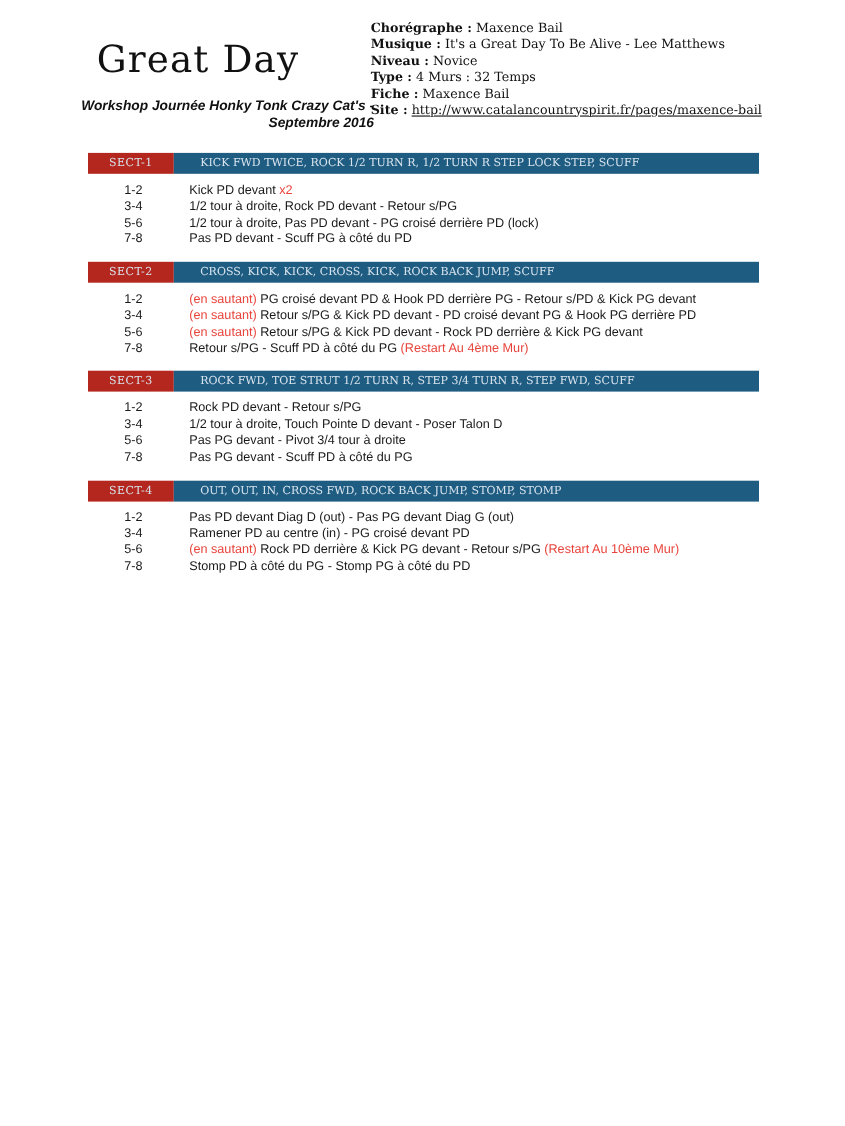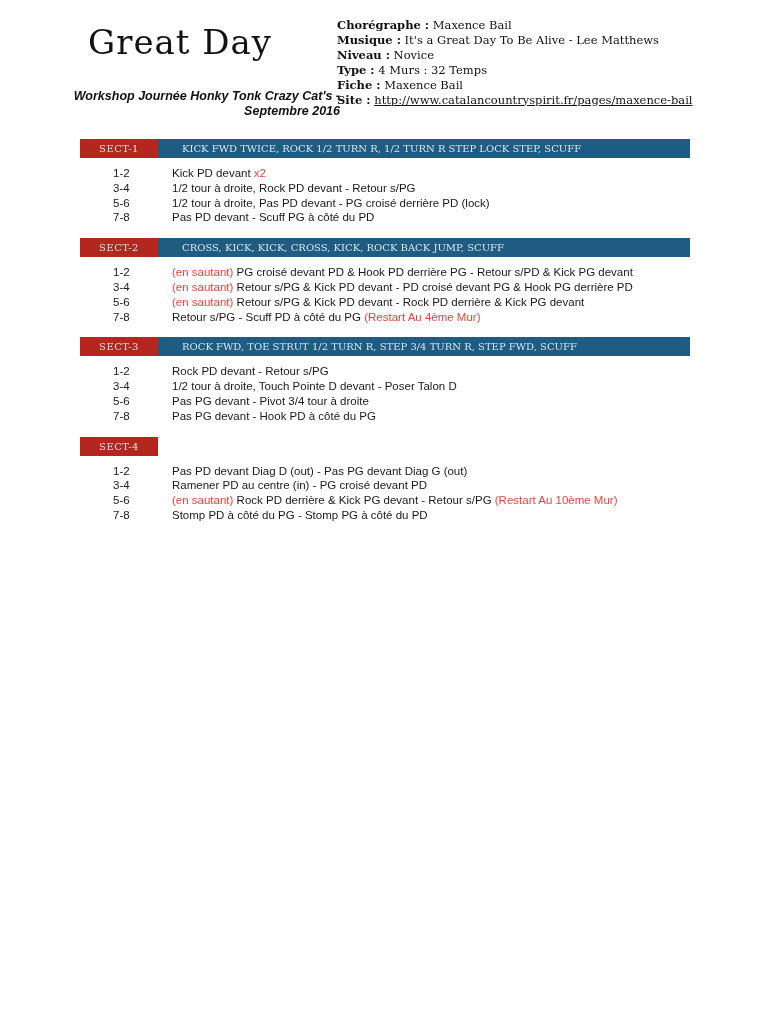--- a/index.html
+++ b/index.html
@@ -7,21 +7,21 @@
     position: relative;
     width: 768px;
     height: 1024px;
     background: #ffffff;
     overflow: hidden;
     font-family: "Liberation Sans", sans-serif;
   }
   
   .title {
     position: absolute;
-    left: 0; top: 22px;
+    left: 0; top: 34px;
     width: 360px;
     text-align: center;
     font-family: "DejaVu Serif", serif;
     font-size: 34px;
     font-weight: 400;
     color: #111111;
     letter-spacing: 1px;
     margin: 0;
   }
   .subtitle {
@@ -193,28 +193,29 @@
     <span class="step-text"><span>1/2 tour à droite, Touch Pointe D devant - Poser Talon D</span></span>
   </div>
 
   <div class="step">
     <span class="step-count">5-6</span>
     <span class="step-text"><span>Pas PG devant - Pivot 3/4 tour à droite</span></span>
   </div>
 
   <div class="step">
     <span class="step-count">7-8</span>
-    <span class="step-text"><span>Pas PG devant - Hook PD à côté du PG</span></span>
+    <span class="step-text"><span>Pas PG devant - Scuff PD à côté du PG</span></span>
   </div>
 </div>
   </section>
 
   <section class="section">
     <div class="bar">
       <div class="bar-label">SECT-4</div>
+      <div class="bar-title">OUT, OUT, IN, CROSS FWD, ROCK BACK JUMP, STOMP, STOMP</div>
     </div>
     <div class="steps">
   <div class="step">
     <span class="step-count">1-2</span>
     <span class="step-text"><span>Pas PD devant Diag D (out) - Pas PG devant Diag G (out)</span></span>
   </div>
 
   <div class="step">
     <span class="step-count">3-4</span>
     <span class="step-text"><span>Ramener PD au centre (in) - PG croisé devant PD</span></span>

